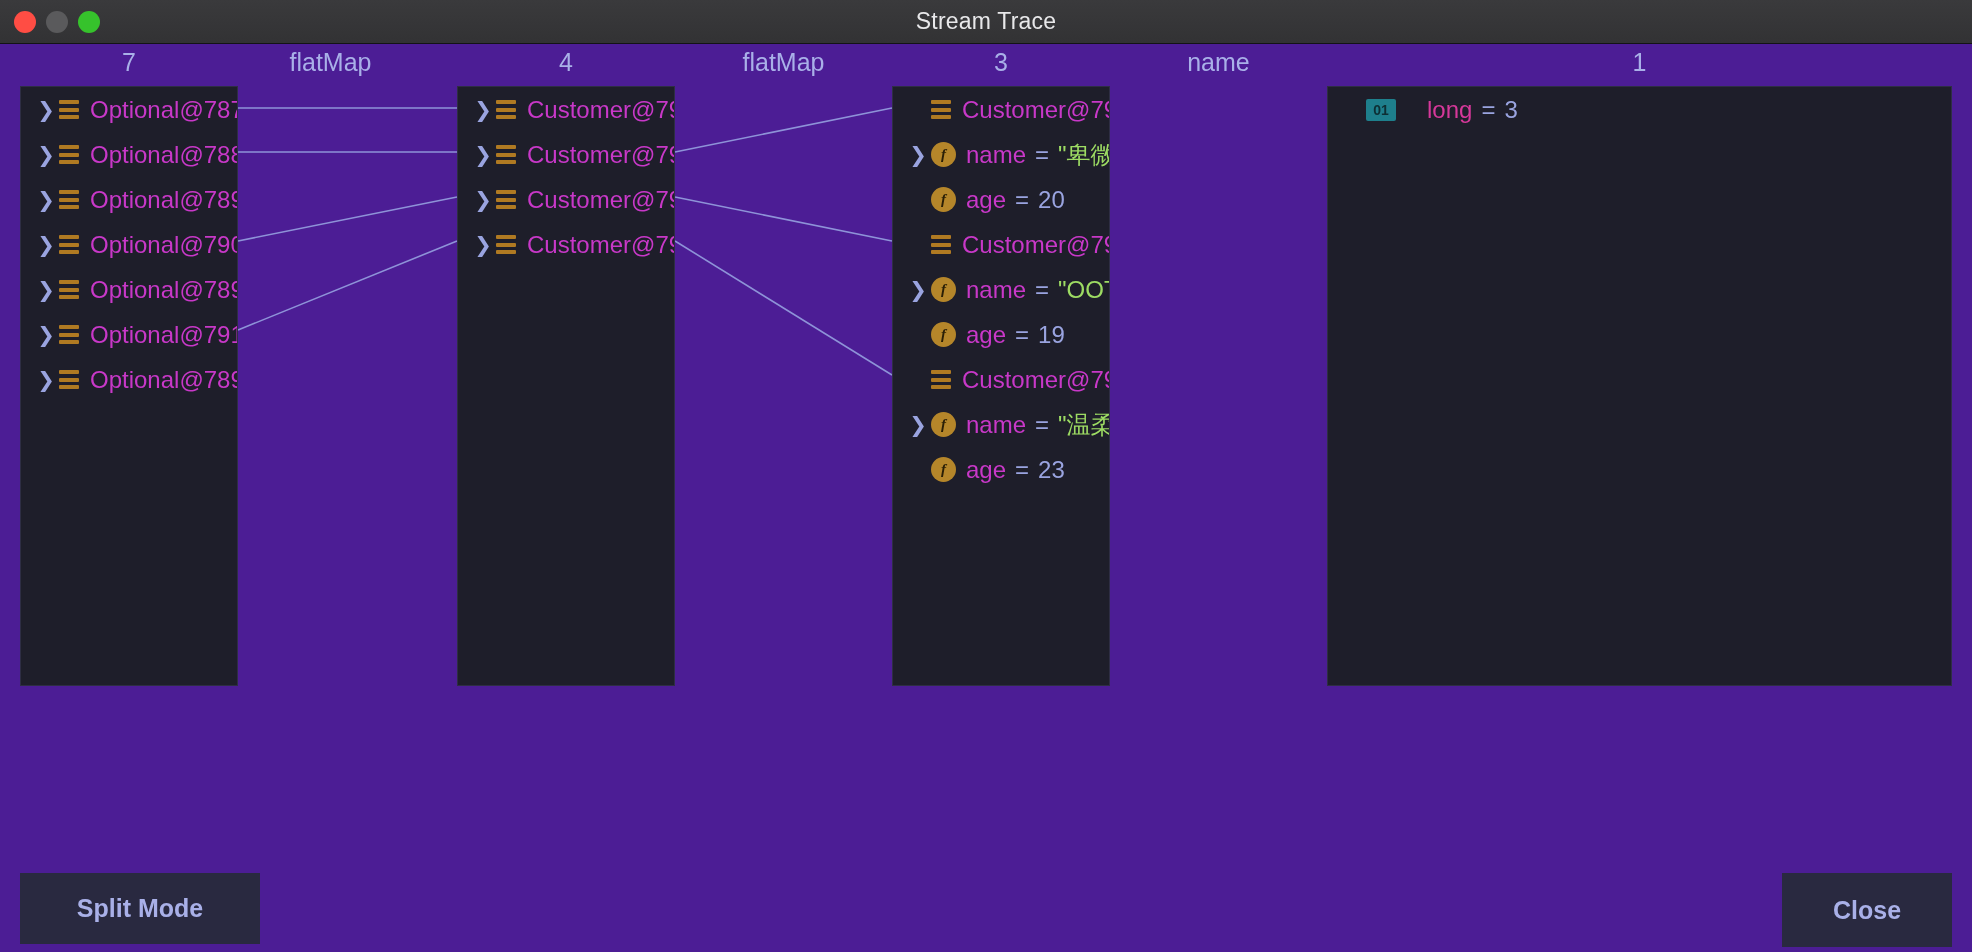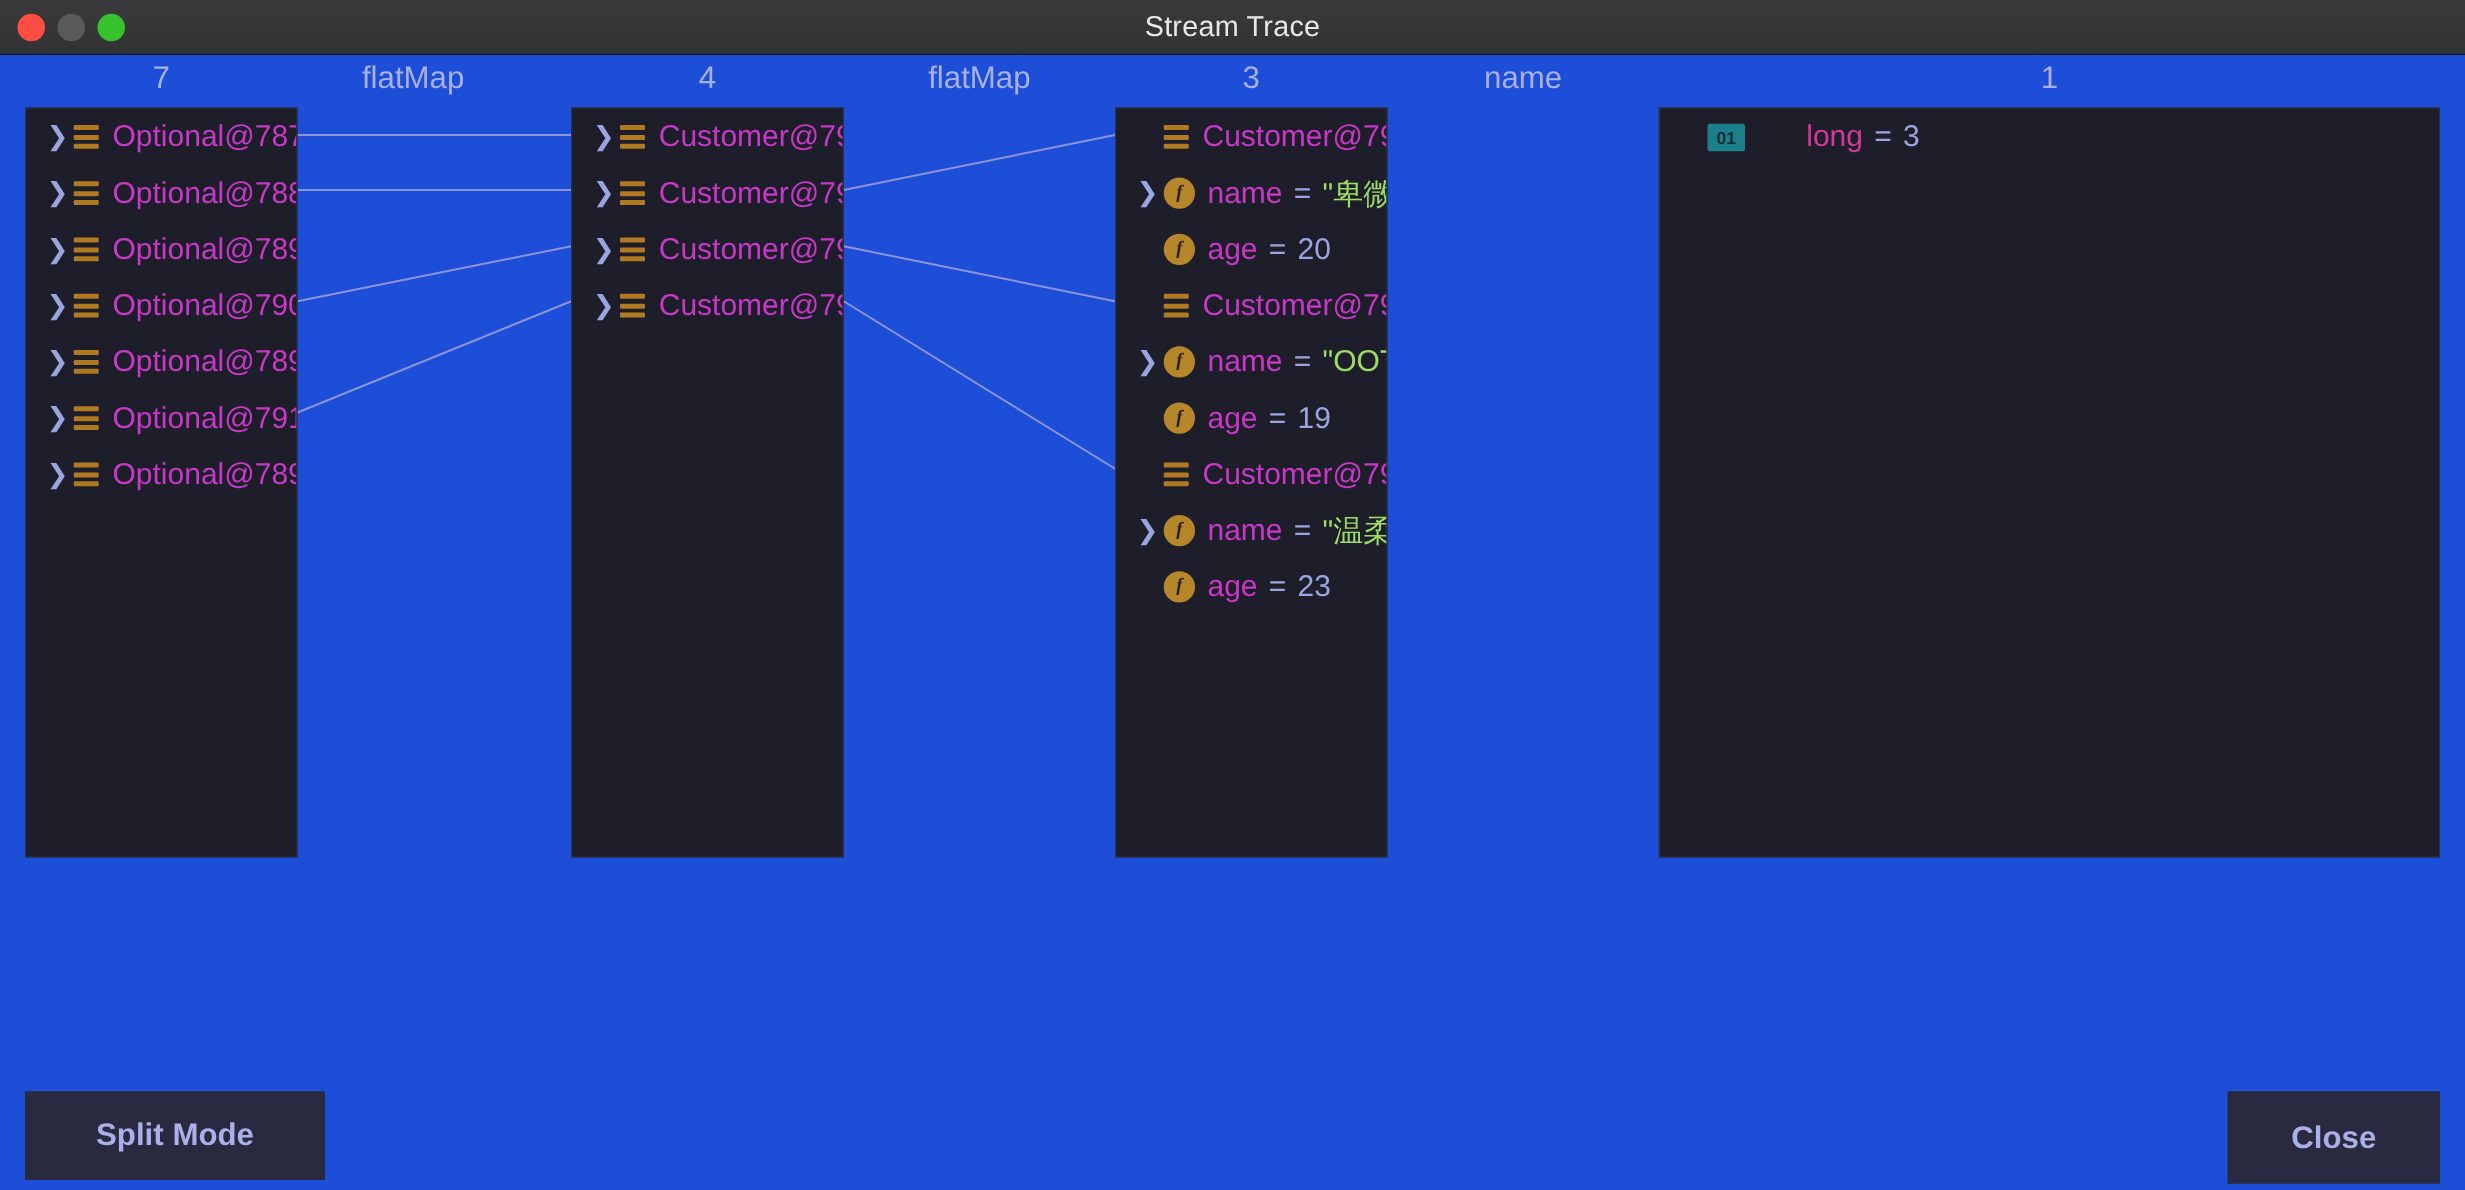--- a/index.html
+++ b/index.html
@@ -6,21 +6,21 @@
   * { box-sizing: border-box; margin: 0; padding: 0; }
   html, body {
     width: 1972px; height: 952px;
     background: #1b1b22;
     font-family: "Liberation Sans", "DejaVu Sans", sans-serif;
     overflow: hidden;
   }
   #app {
     position: relative;
     width: 1972px; height: 952px;
-    background: #1d4ed8;
+    background: #4c1d95;
   }
 
   
   .titlebar {
     position: absolute; left: 0; top: 0;
     width: 1972px; height: 44px;
     background: linear-gradient(#3a3a3c, #323234);
     border-bottom: 1px solid #131316;
     display: flex; align-items: center;
   }
@@ -95,21 +95,21 @@
     margin-right: 10px;
     display: flex; align-items: center; justify-content: center;
     color: #2a1f06; font-size: 15px; font-weight: bold;
     font-family: "Liberation Serif", serif; font-style: italic;
   }
 
   
   .ico-prim {
     flex: 0 0 30px;
     width: 30px; height: 22px;
-    margin-right: 20px;
+    margin-right: 2px;
     background: #1e7f8c; border-radius: 2px;
     display: flex; align-items: center; justify-content: center;
     color: #0d2f34; font-size: 14px; font-weight: bold;
     font-family: "Liberation Sans", sans-serif;
   }
 
   .ref   { color: #c838c8; }
   .fname { color: #c838c8; }
   .eq    { color: #9aa4e0; padding: 0 9px; }
   .str   { color: #9ddc63; }

